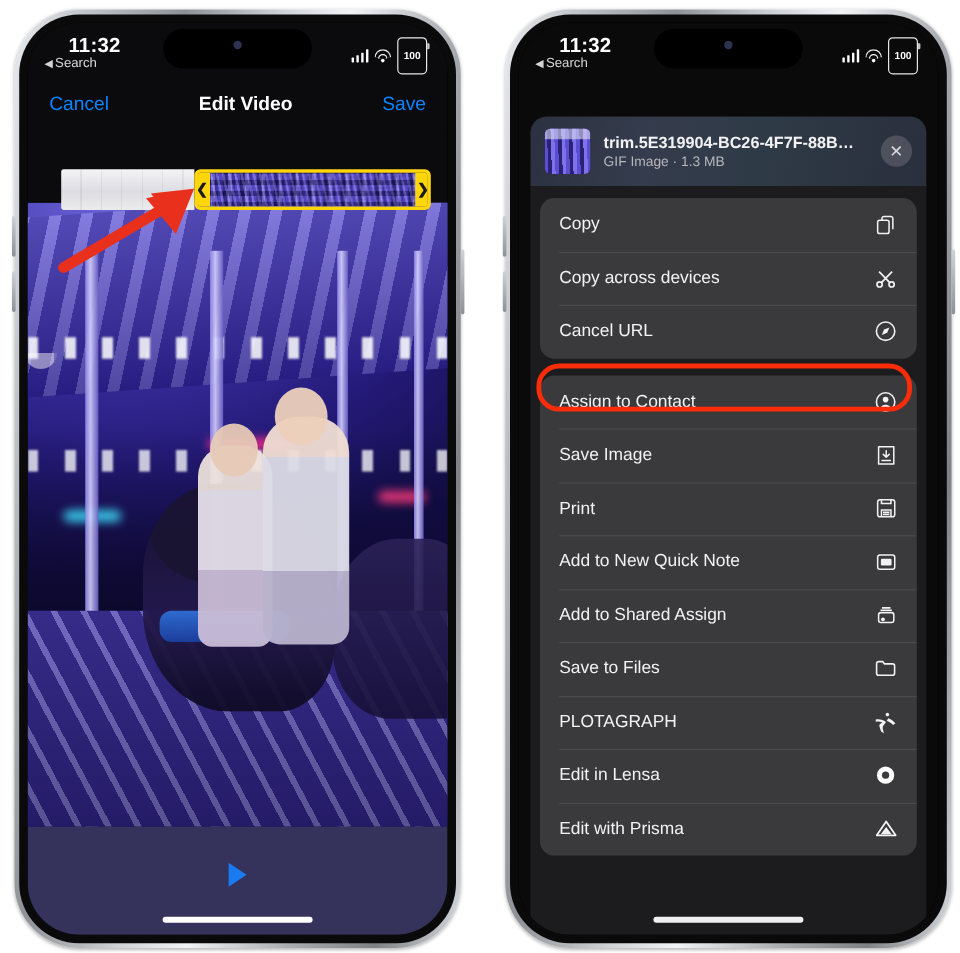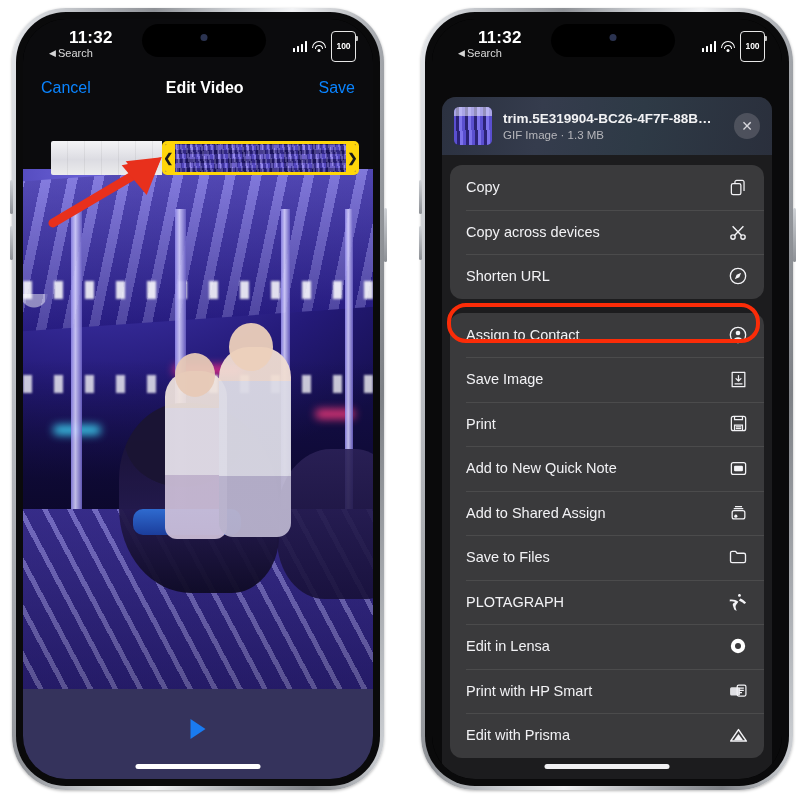--- a/index.html
+++ b/index.html
@@ -41,21 +41,21 @@
     position: absolute; left: -2.5px; width: 3px; border-radius: 2px;
     background: linear-gradient(180deg,#cfd2d6,#8d9095);
   }
   .btn-pwr {
     position: absolute; right: -2.5px; width: 3px; border-radius: 2px;
     background: linear-gradient(180deg,#cfd2d6,#8d9095);
   }
 
   
   .statusbar {
-    position: absolute; top: 0; left: 12px; right: 0; height: 50px;
+    position: absolute; top: 0; left: 0; right: 0; height: 50px;
     z-index: 30; color: #fff;
   }
   .sb-time {
     position: absolute; left: 34px; top: 9px;
     font-size: 17px; font-weight: bold; letter-spacing: .2px;
   }
   .sb-back {
     position: absolute; left: 14px; top: 28px;
     font-size: 11px; color: #e8e8e8; opacity: .92;
     display: flex; align-items: center; gap: 2px;
@@ -443,21 +443,21 @@
                 <span>Copy across devices</span>
                 <span class="row-ic">
                   <svg width="20" height="20" viewBox="0 0 24 24" fill="none" stroke="currentColor" stroke-width="1.7">
                     <circle cx="6" cy="18" r="2.6"></circle>
                       <circle cx="18" cy="18" r="2.6"></circle>
                     <path d="M7.8 16.2 18.5 5.2M16.2 16.2 5.5 5.2"></path>
                   </svg>
                 </span>
               </div>
               <div class="row">
-                <span>Shorten URL</span>
+                <span>Cancel URL</span>
                 <span class="row-ic">
                   <svg width="20" height="20" viewBox="0 0 24 24" fill="none" stroke="currentColor" stroke-width="1.6">
                     <circle cx="12" cy="12" r="9.2"></circle>
                     <path d="M15.8 8.2 10.4 10.4 8.2 15.8 13.6 13.6z" fill="currentColor" stroke="none"></path>
                   </svg>
                 </span>
               </div>
             </div>
 
             <div class="group g2">
@@ -527,30 +527,20 @@
                     <path d="M14.3 8.3c2.3.7 4.5 2.2 6.6 4.4l-2.1 1.6c-1.9-1.9-3.8-3.1-5.7-3.6z"></path>
                   </svg>
                 </span>
               </div>
               <div class="row">
                 <span>Edit in Lensa</span>
                 <span class="row-ic">
                   <svg width="20" height="20" viewBox="0 0 24 24">
                     <circle cx="12" cy="12" r="8.6" fill="#fff"></circle>
                     <circle cx="12" cy="12" r="3.6" fill="#3a3a3c"></circle>
-                  </svg>
-                </span>
-              </div>
-              <div class="row">
-                <span>Print with HP Smart</span>
-                <span class="row-ic">
-                  <svg width="20" height="20" viewBox="0 0 24 24" fill="none" stroke="currentColor" stroke-width="1.5">
-                    <rect x="2.5" y="7.5" width="12" height="10" rx="1.8" fill="currentColor" stroke="none" opacity=".9"></rect>
-                    <rect x="11" y="5" width="10.5" height="13" rx="1.8"></rect>
-                    <path d="M13.4 8.6h5.6M13.4 11.2h5.6M13.4 13.8h3.4"></path>
                   </svg>
                 </span>
               </div>
               <div class="row">
                 <span>Edit with Prisma</span>
                 <span class="row-ic">
                   <svg width="21" height="21" viewBox="0 0 24 24">
                     <path d="M12 5.2 21 18.4H3z" fill="none" stroke="currentColor" stroke-width="1.7" stroke-linejoin="round"></path>
                     <path d="M12 10.4 17.2 17.4H6.8z" fill="currentColor"></path>
                   </svg>

